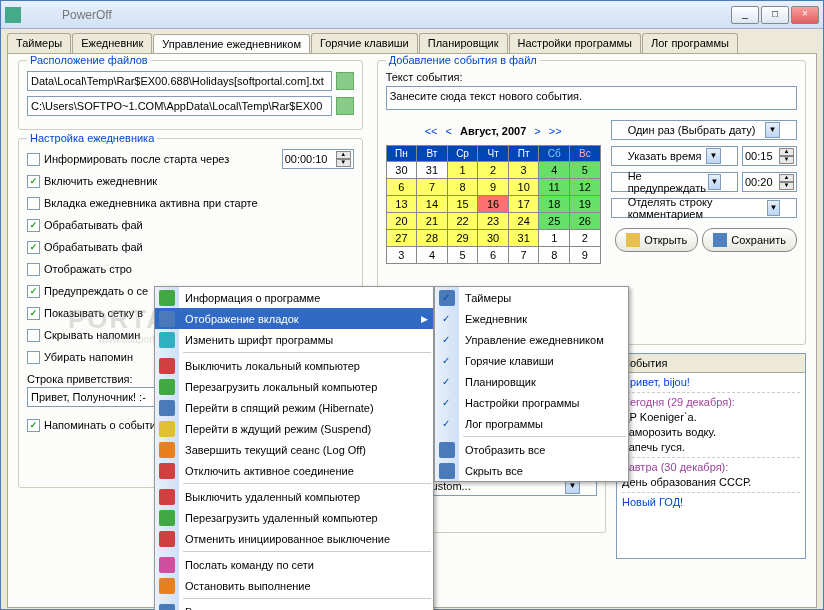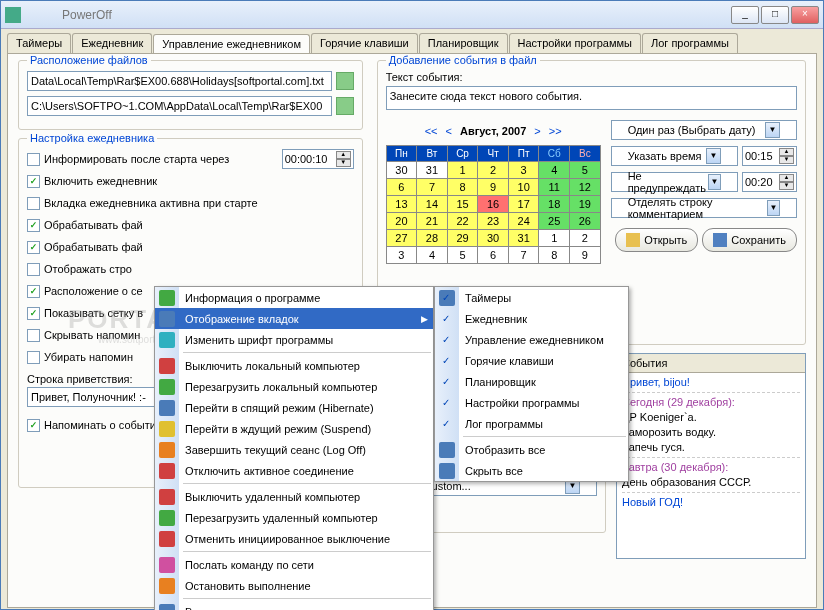--- a/index.html
+++ b/index.html
@@ -148,21 +148,21 @@
               <div class="chk-row">
                 <span class="checkbox checked"></span>
                 <span>Обрабатывать фай</span>
               </div>
               <div class="chk-row">
                 <span class="checkbox"></span>
                 <span>Отображать стро</span>
               </div>
               <div class="chk-row">
                 <span class="checkbox checked"></span>
-                <span>Расположение о се</span>
+                <span>Предупреждать о се</span>
               </div>
               <div class="chk-row">
                 <span class="checkbox checked"></span>
                 <span>Показывать сетку в</span>
               </div>
               <div class="chk-row">
                 <span class="checkbox"></span>
                 <span>Скрывать напомин</span>
               </div>
               <div class="chk-row">

